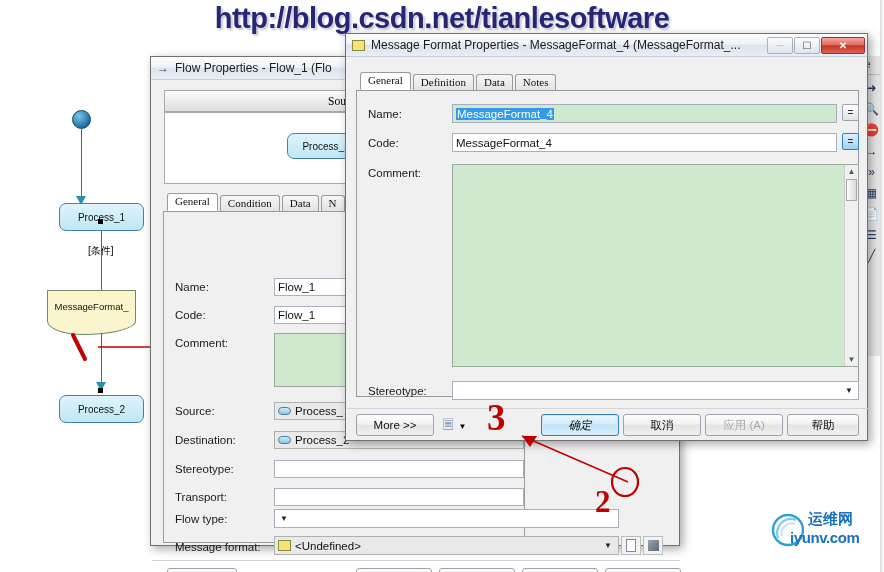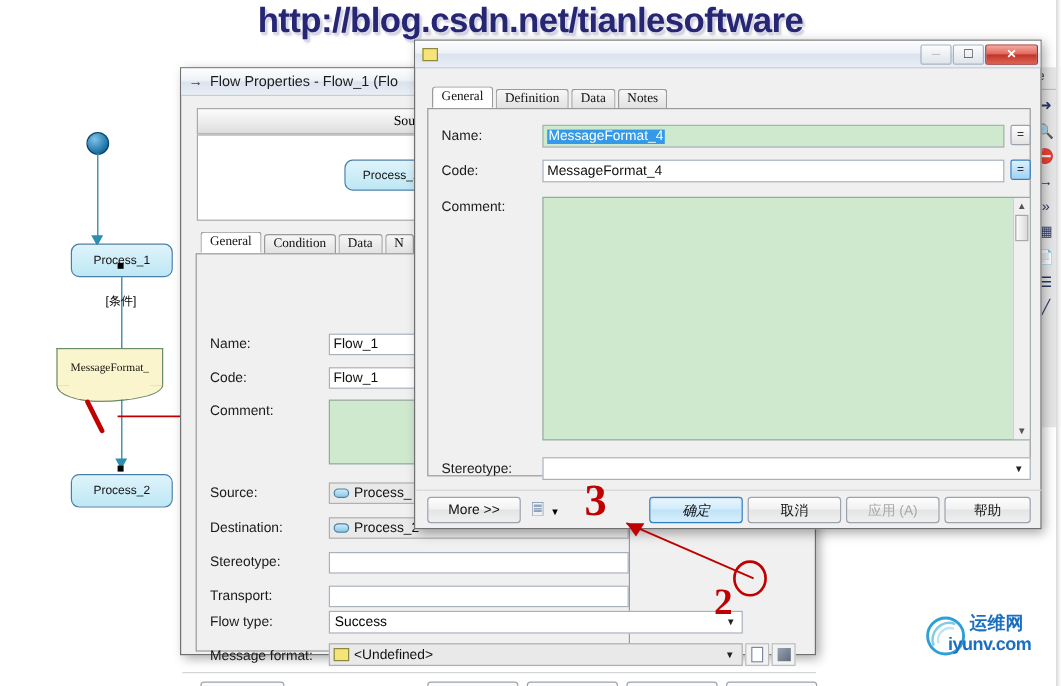--- a/index.html
+++ b/index.html
@@ -181,21 +181,21 @@
 <div class="abs" id="palette-edge"></div>
 
 <div class="abs" id="canvas">
   <div class="start-node" style="left:72px; top:62px;"></div>
   <div class="vline" style="left:81px; top:81px; height:74px;"></div>
   <div class="arrow-dn" style="left:76px; top:148px;"></div>
   <div class="node-box" style="left:59px; top:155px; width:85px; height:28px;">Process_1</div>
   <div class="sq-handle" style="left:98px; top:171px;"></div>
   <div class="vline" style="left:101px; top:183px; height:72px;"></div>
   <div class="cond-label" style="left:88px; top:196px;">[条件]</div>
-  <div class="note-shape" style="left:47px; top:242px; width:89px; height:32px;font-family:Liberation Serif, serif;">MessageFormat_</div>
+  <div class="note-shape" style="left:47px; top:242px; width:89px; height:32px;">MessageFormat_</div>
   <div class="note-wave" style="left:47px; top:273px; width:89px;"></div>
   <div class="vline" style="left:101px; top:285px; height:56px;"></div>
   <div class="arrow-dn" style="left:96px; top:334px;"></div>
   <div class="sq-handle" style="left:98px; top:340px;"></div>
   <div class="node-box" style="left:59px; top:347px; width:85px; height:28px;">Process_2</div>
 
   <svg class="anno" style="left:0;top:0;width:160px;height:480px;">
     <line x1="85" y1="311" x2="73" y2="287" stroke="#c00000" stroke-width="4" stroke-linecap="round"></line>
     <line x1="98" y1="299" x2="150" y2="299" stroke="#c00000" stroke-width="1.6"></line>
     <polygon points="150,294 162,299 150,304" fill="#c00000"></polygon>
@@ -248,21 +248,20 @@
   </div>
 
   <div class="abs lab" style="left:24px; top:406px;">Stereotype:</div>
   <div class="abs fld" style="left:123px; top:403px; width:250px; height:18px;"></div>
 
   <div class="abs lab" style="left:24px; top:434px;">Transport:</div>
   <div class="abs fld" style="left:123px; top:431px; width:250px; height:18px;"></div>
 
   <div class="abs lab" style="left:24px; top:456px;">Flow type:</div>
   <div class="abs combo" style="left:123px; top:452px; width:345px; height:19px;">
-    <span class="cv">Success</span>
     <span class="caret">▼</span>
   </div>
 
   <div class="abs lab" style="left:24px; top:484px;">Message format:</div>
   <div class="abs fld grey" style="left:123px; top:479px; width:345px; height:19px;">
     <span style="display:inline-block;width:13px;height:11px;background:#f6e37a;border:1px solid #8a8a3a;margin-right:4px;"></span>
     <span style="flex:1">&lt;Undefined&gt;</span>
     <span class="caret">▼</span>
   </div>
   <div class="abs" style="left:470px; top:479px; width:20px; height:19px; border:1px solid #bdbdbd; background:#f2f2f2;
@@ -287,20 +286,21 @@
 </div>
 
 <svg class="anno" style="left:600px; top:465px; width:80px; height:60px;">
   <ellipse cx="25" cy="17" rx="13" ry="14" fill="none" stroke="#c00000" stroke-width="2.2"></ellipse>
 </svg>
 <div class="redmark" style="left:595px; top:484px; font-size:31px;">2</div>
 
 <div class="win" style="left:345px; top:33px; width:523px; height:408px;">
   <div class="win-title">
     <span style="display:inline-block;width:13px;height:11px;background:#f6e37a;border:1px solid #8a8a3a;"></span>
+    <span class="tt">Message Format Properties - MessageFormat_4 (MessageFormat_...</span>
     <span class="wbtns">
       <span class="wbtn dis">─</span>
       <span class="wbtn">☐</span>
       <span class="wbtn close">✕</span>
     </span>
   </div>
 
   <div class="abs" style="left:10px; top:38px; width:503px;">
     <div class="tabs">
       <div class="tab on">General</div>

